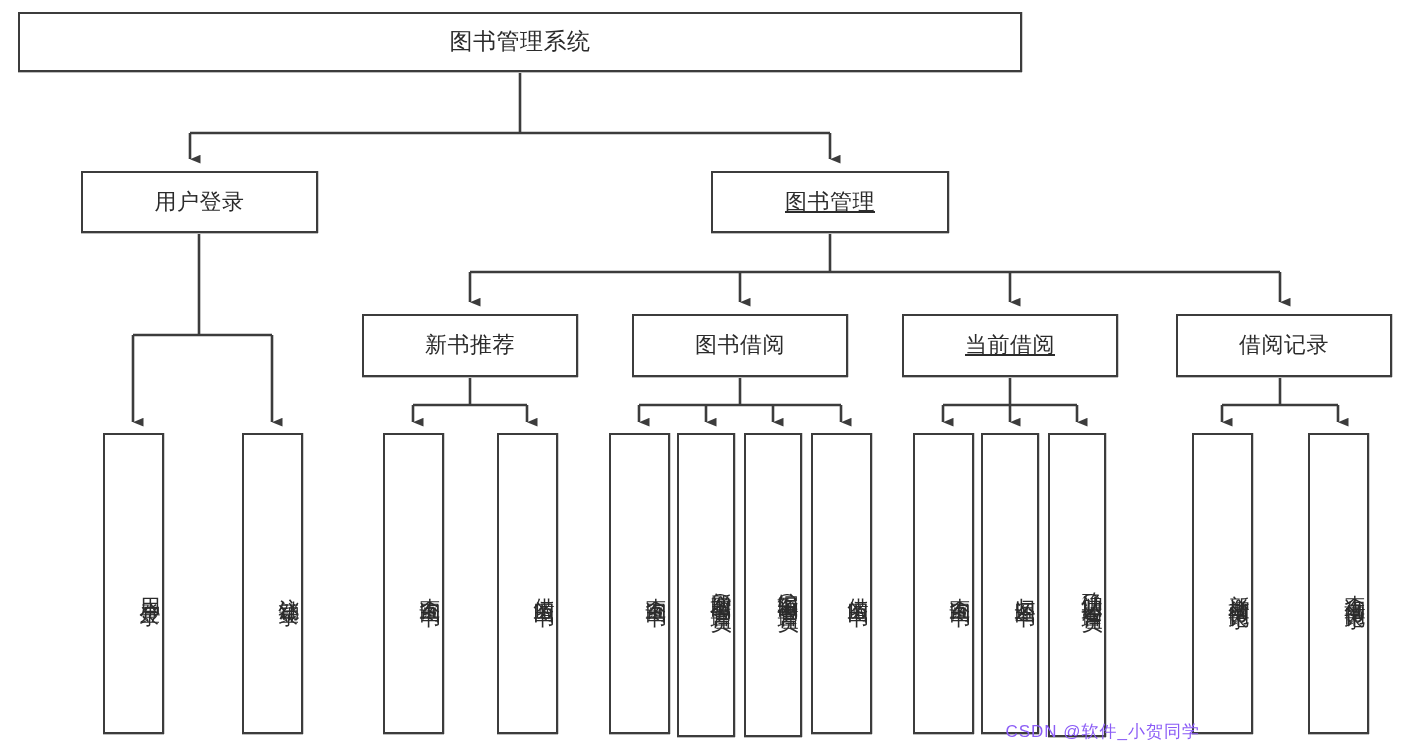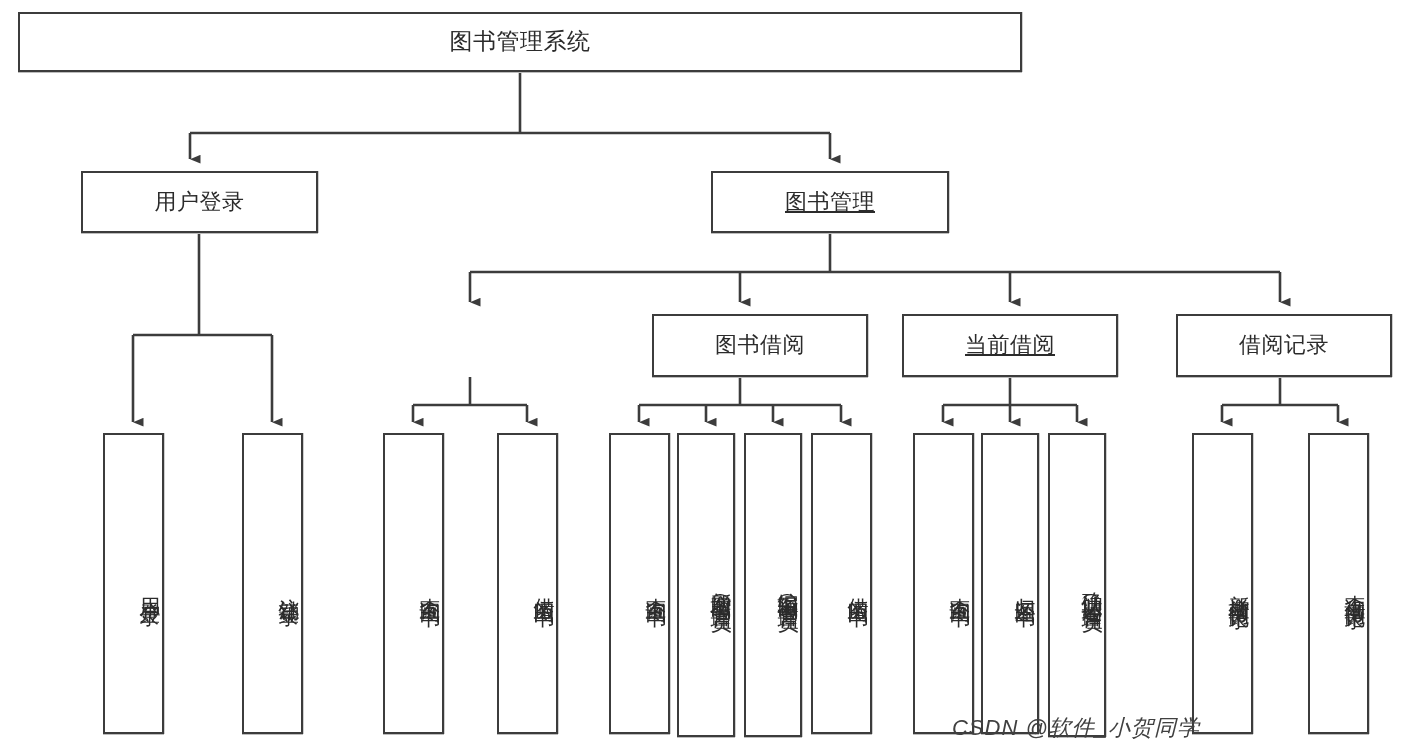--- a/index.html
+++ b/index.html
@@ -49,26 +49,25 @@
   }
   .node.v .vtext{
     writing-mode:vertical-rl;
     text-orientation:upright;
     display:block;
   }
   .watermark{
     position:absolute;
     right:8px;
     bottom:4px;
-    font-size:22px;
-    color:#404040;
+    font-size:17px;
+    color:#8b5cf6;
     letter-spacing:1px;
     white-space:nowrap;
     user-select:none;
-    font-style:italic;
   }
 </style>
 </head>
 <body>
 
 <div id="diagram">
 
   <svg id="wires" viewBox="0 0 1405 747">
     <defs>
       <marker id="arw" markerWidth="10" markerHeight="11" refX="4.5" refY="10.5" orient="auto" markerUnits="userSpaceOnUse">
@@ -124,21 +123,24 @@
     <span>图书管理系统</span>
   </div>
 
   <div class="node h" style="left:81px;top:171px;width:237px;height:62px;">
     <span>用户登录</span>
   </div>
   <div class="node h" style="left:711px;top:171px;width:238px;height:62px;text-decoration:underline;">
     <span>图书管理</span>
   </div>
 
-  <div class="node h" style="left:632px;top:314px;width:216px;height:63px;margin-left:20px;">
+  <div class="node h" style="left:362px;top:314px;width:216px;height:63px;">
+    <span>新书推荐</span>
+  </div>
+  <div class="node h" style="left:632px;top:314px;width:216px;height:63px;">
     <span>图书借阅</span>
   </div>
   <div class="node h" style="left:902px;top:314px;width:216px;height:63px;text-decoration:underline;">
     <span>当前借阅</span>
   </div>
   <div class="node h" style="left:1176px;top:314px;width:216px;height:63px;">
     <span>借阅记录</span>
   </div>
 
   <div class="node v" style="left:103px;top:433px;width:61px;height:301px;">

